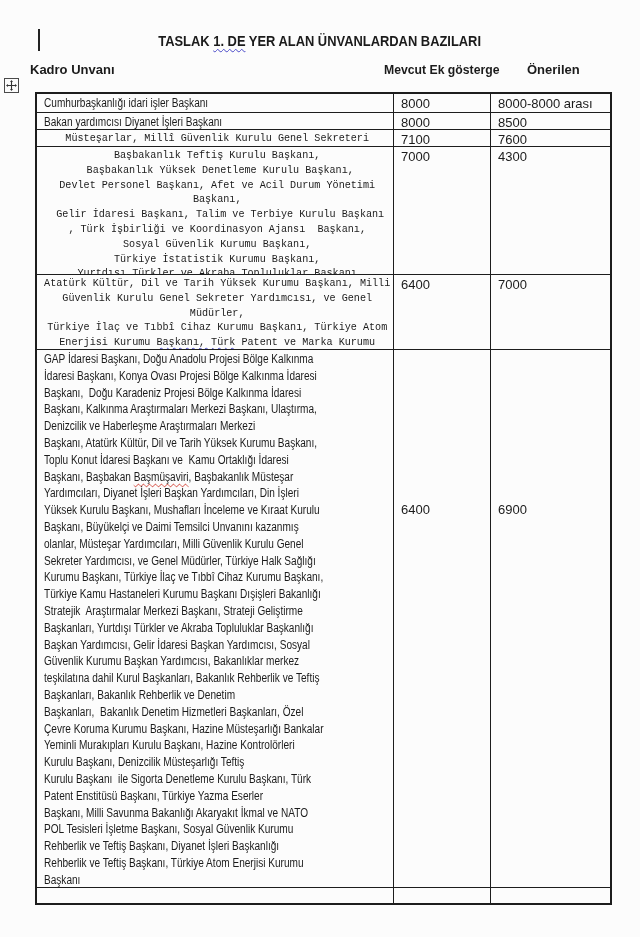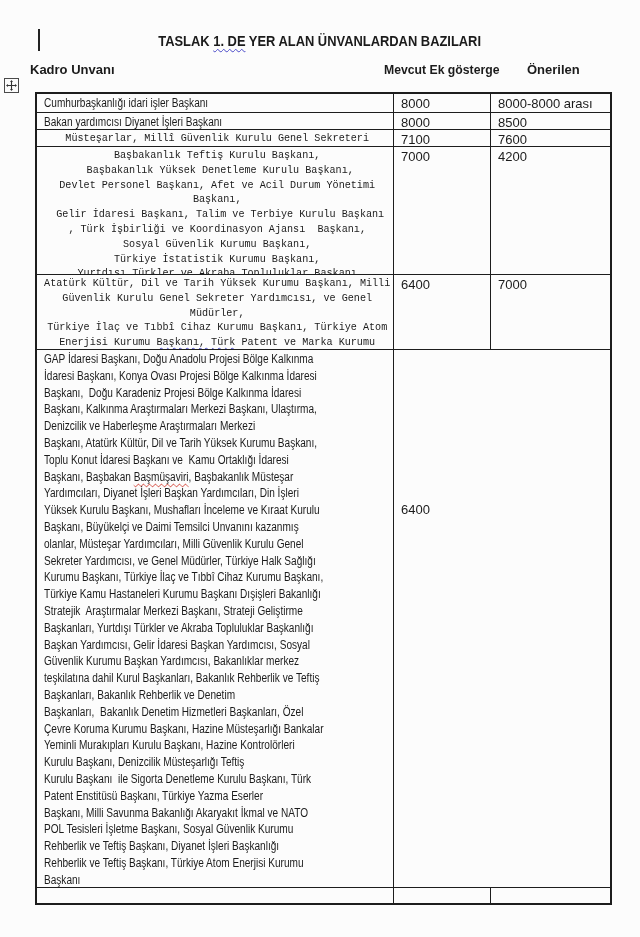--- a/index.html
+++ b/index.html
@@ -91,21 +91,21 @@
           <div class="scale"><span>Başbakanlık Teftiş Kurulu Başkanı,
  Başbakanlık Yüksek Denetleme Kurulu Başkanı,
 Devlet Personel Başkanı, Afet ve Acil Durum Yönetimi Başkanı,
  Gelir İdaresi Başkanı, Talim ve Terbiye Kurulu Başkanı
 , Türk İşbirliği ve Koordinasyon Ajansı  Başkanı,
 Sosyal Güvenlik Kurumu Başkanı,
 Türkiye İstatistik Kurumu Başkanı,
 Yurtdışı Türkler ve Akraba Topluluklar Başkanı</span></div>
         </div>
         <div class="c c2">7000</div>
-        <div class="c c3">4200</div>
+        <div class="c c3">4300</div>
       </div>
       <div class="row serif" style="height: 75px;">
         <div class="c c1">
           <div class="scale"><span>Atatürk Kültür, Dil ve Tarih Yüksek Kurumu Başkanı, Milli
 Güvenlik Kurulu Genel Sekreter Yardımcısı, ve Genel Müdürler,
 Türkiye İlaç ve Tıbbî Cihaz Kurumu Başkanı, Türkiye Atom
 Enerjisi Kurumu </span><span class="wavy-blue">Başkanı, Türk</span><span> Patent ve Marka Kurumu Başkanı,
 Türkiye Yazma Eserler Başkanı,</span></div>
         </div>
         <div class="c c2">6400</div>
@@ -140,20 +140,21 @@
 Kurulu Başkanı, Denizcilik Müsteşarlığı Teftiş
 Kurulu Başkanı  ile Sigorta Denetleme Kurulu Başkanı, Türk
 Patent Enstitüsü Başkanı, Türkiye Yazma Eserler
 Başkanı, Milli Savunma Bakanlığı Akaryakıt İkmal ve NATO
 POL Tesisleri İşletme Başkanı, Sosyal Güvenlik Kurumu
 Rehberlik ve Teftiş Başkanı, Diyanet İşleri Başkanlığı
 Rehberlik ve Teftiş Başkanı, Türkiye Atom Enerjisi Kurumu
 Başkanı</span></div>
         </div>
         <div class="c c2" style="padding-top: 152px;">6400</div>
+        <div class="c c3" style="padding-top: 152px;">6900</div>
       </div>
       <div class="row sans" style="height: 16px;">
         <div class="c c1">
           <div class="scale"><span></span></div>
         </div>
         <div class="c c2"></div>
         <div class="c c3"></div>
       </div>
     </div>
 

